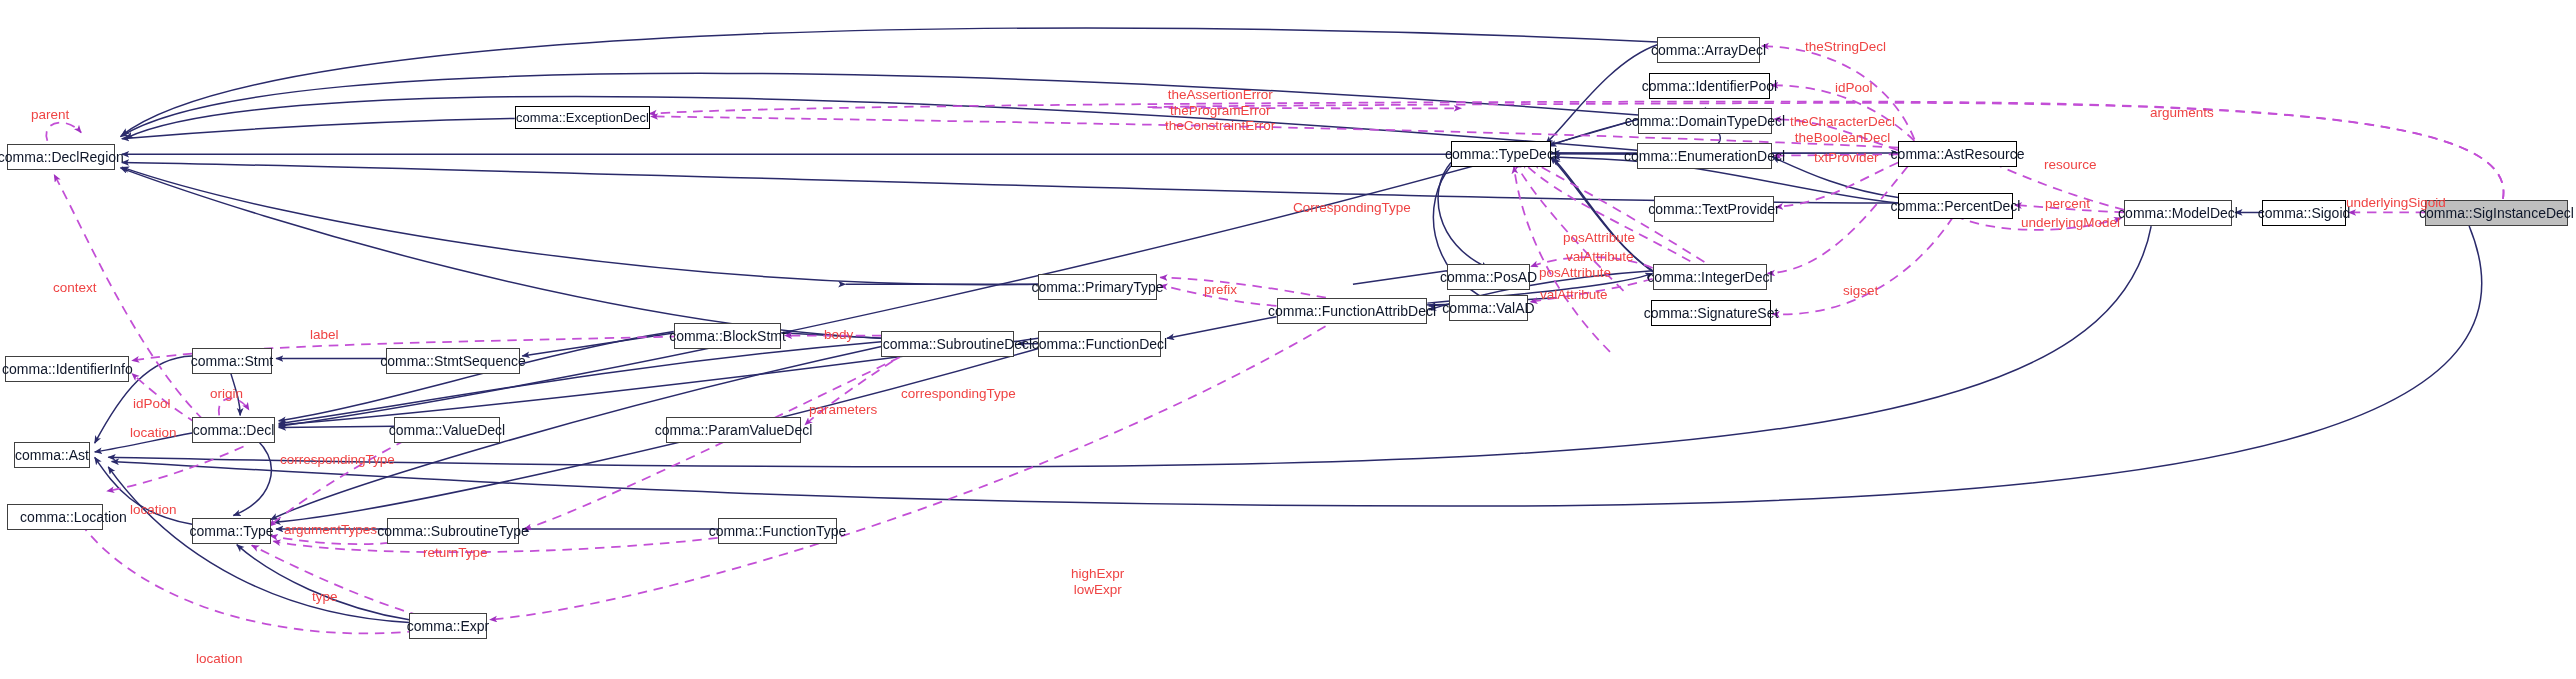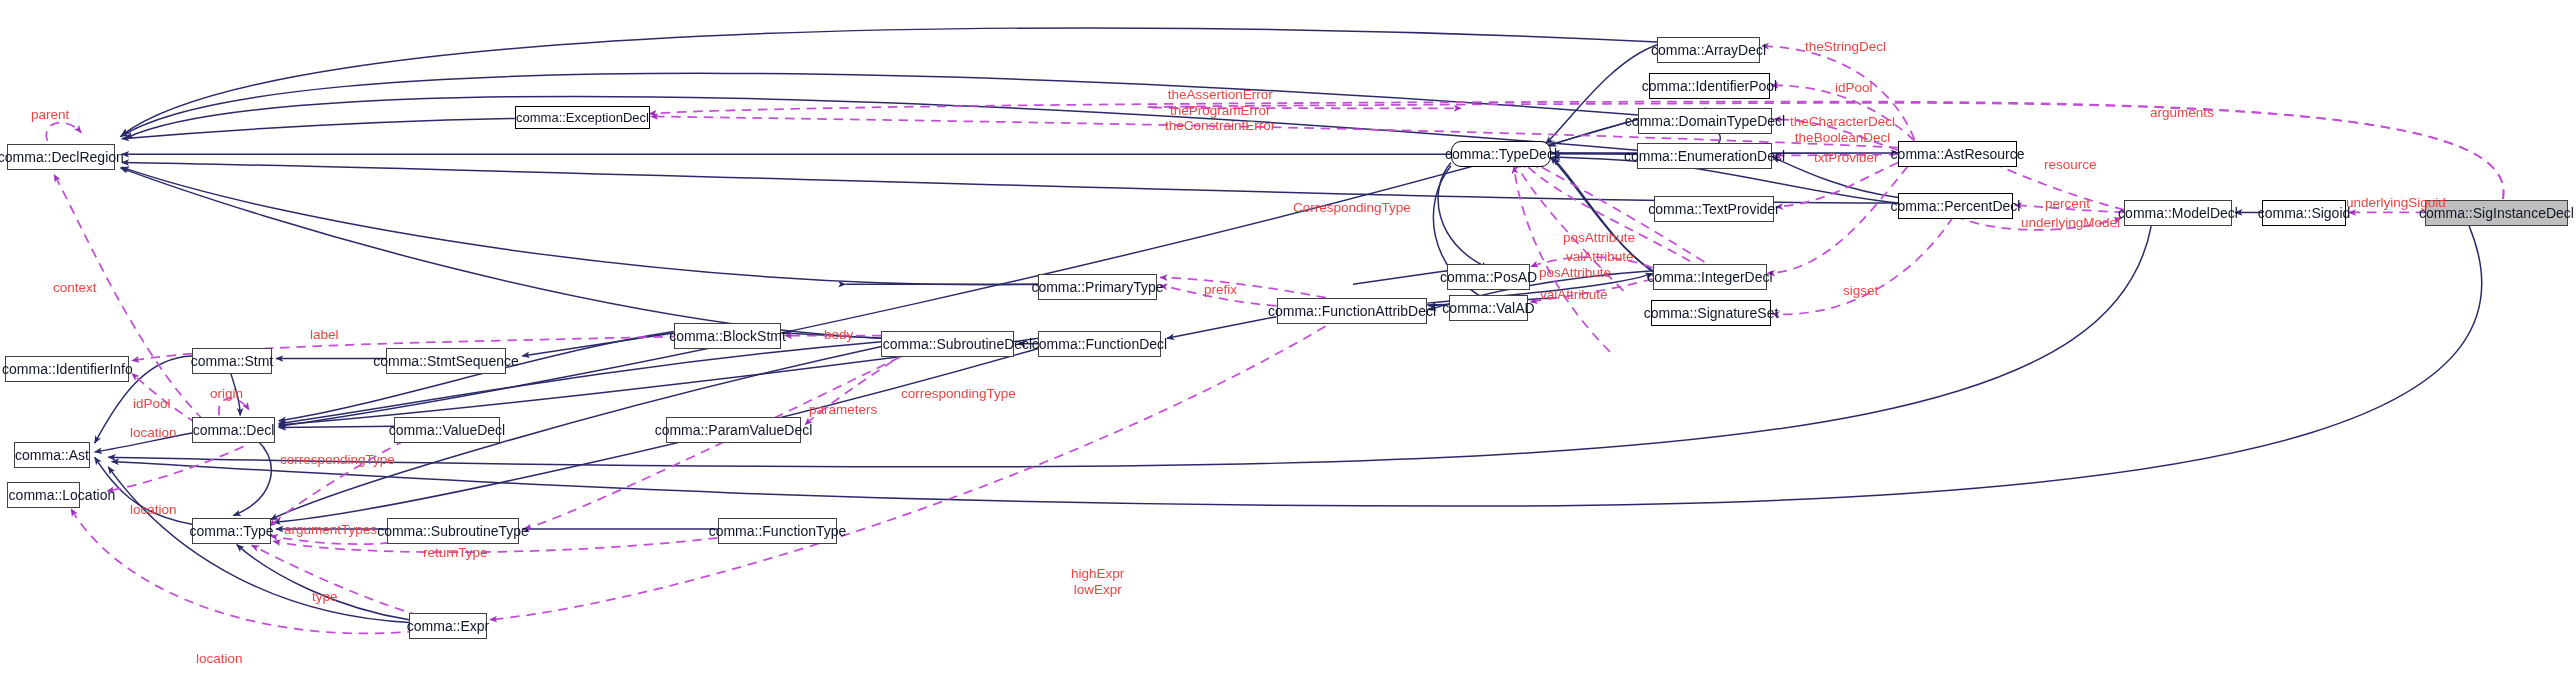--- a/index.html
+++ b/index.html
@@ -225,21 +225,21 @@
     </div>
   <div class="node thin" style="left:515px;top:106px;width:135px;height:23px;font-size:13px;">
       <span>comma::ExceptionDecl</span>
     </div>
   <div class="node" style="left:5.4px;top:356px;width:124px;">
       <span>comma::IdentifierInfo</span>
     </div>
   <div class="node" style="left:192px;top:348px;width:80px;">
       <span>comma::Stmt</span>
     </div>
-  <div class="node" style="left:386px;top:348px;width:120px;">
+  <div class="node" style="left:386px;top:348px;width:134px;">
       <span>comma::StmtSequence</span>
     </div>
   <div class="node" style="left:674px;top:323px;width:107px;">
       <span>comma::BlockStmt</span>
     </div>
   <div class="node" style="left:881px;top:331px;width:133px;padding-left:20px;">
       <span>comma::SubroutineDecl</span>
     </div>
   <div class="node" style="left:1038px;top:331px;width:123px;">
       <span>comma::FunctionDecl</span>
@@ -249,21 +249,21 @@
     </div>
   <div class="node" style="left:1038px;top:274px;width:119px;">
       <span>comma::PrimaryType</span>
     </div>
   <div class="node" style="left:14px;top:442px;width:76px;">
       <span>comma::Ast</span>
     </div>
   <div class="node" style="left:192px;top:417px;width:83px;">
       <span>comma::Decl</span>
     </div>
-  <div class="node" style="left:7.4px;top:482px;width:73px;padding-left:36px;">
+  <div class="node" style="left:7.4px;top:504px;width:96px;padding-left:36px;">
       <span>comma::Location</span>
     </div>
   <div class="node" style="left:394px;top:417px;width:106px;">
       <span>comma::ValueDecl</span>
     </div>
   <div class="node" style="left:666px;top:417px;width:135px;">
       <span>comma::ParamValueDecl</span>
     </div>
   <div class="node" style="left:192px;top:518px;width:79px;">
       <span>comma::Type</span>
@@ -279,21 +279,21 @@
     </div>
   <div class="node" style="left:1657px;top:37px;width:103px;">
       <span>comma::ArrayDecl</span>
     </div>
   <div class="node thin" style="left:1649px;top:73px;width:121px;">
       <span>comma::IdentifierPool</span>
     </div>
   <div class="node" style="left:1638px;top:108px;width:134px;">
       <span>comma::DomainTypeDecl</span>
     </div>
-  <div class="node thin" style="left:1451px;top:141px;width:100px;border-radius:10px;">
+  <div class="node thin" style="left:1451px;top:141px;width:100px;">
       <span>comma::TypeDecl</span>
     </div>
   <div class="node" style="left:1637px;top:143px;width:135px;">
       <span>comma::EnumerationDecl</span>
     </div>
   <div class="node" style="left:1654px;top:196px;width:120px;">
       <span>comma::TextProvider</span>
     </div>
   <div class="node" style="left:1447px;top:264px;width:83px;">
       <span>comma::PosAD</span>

